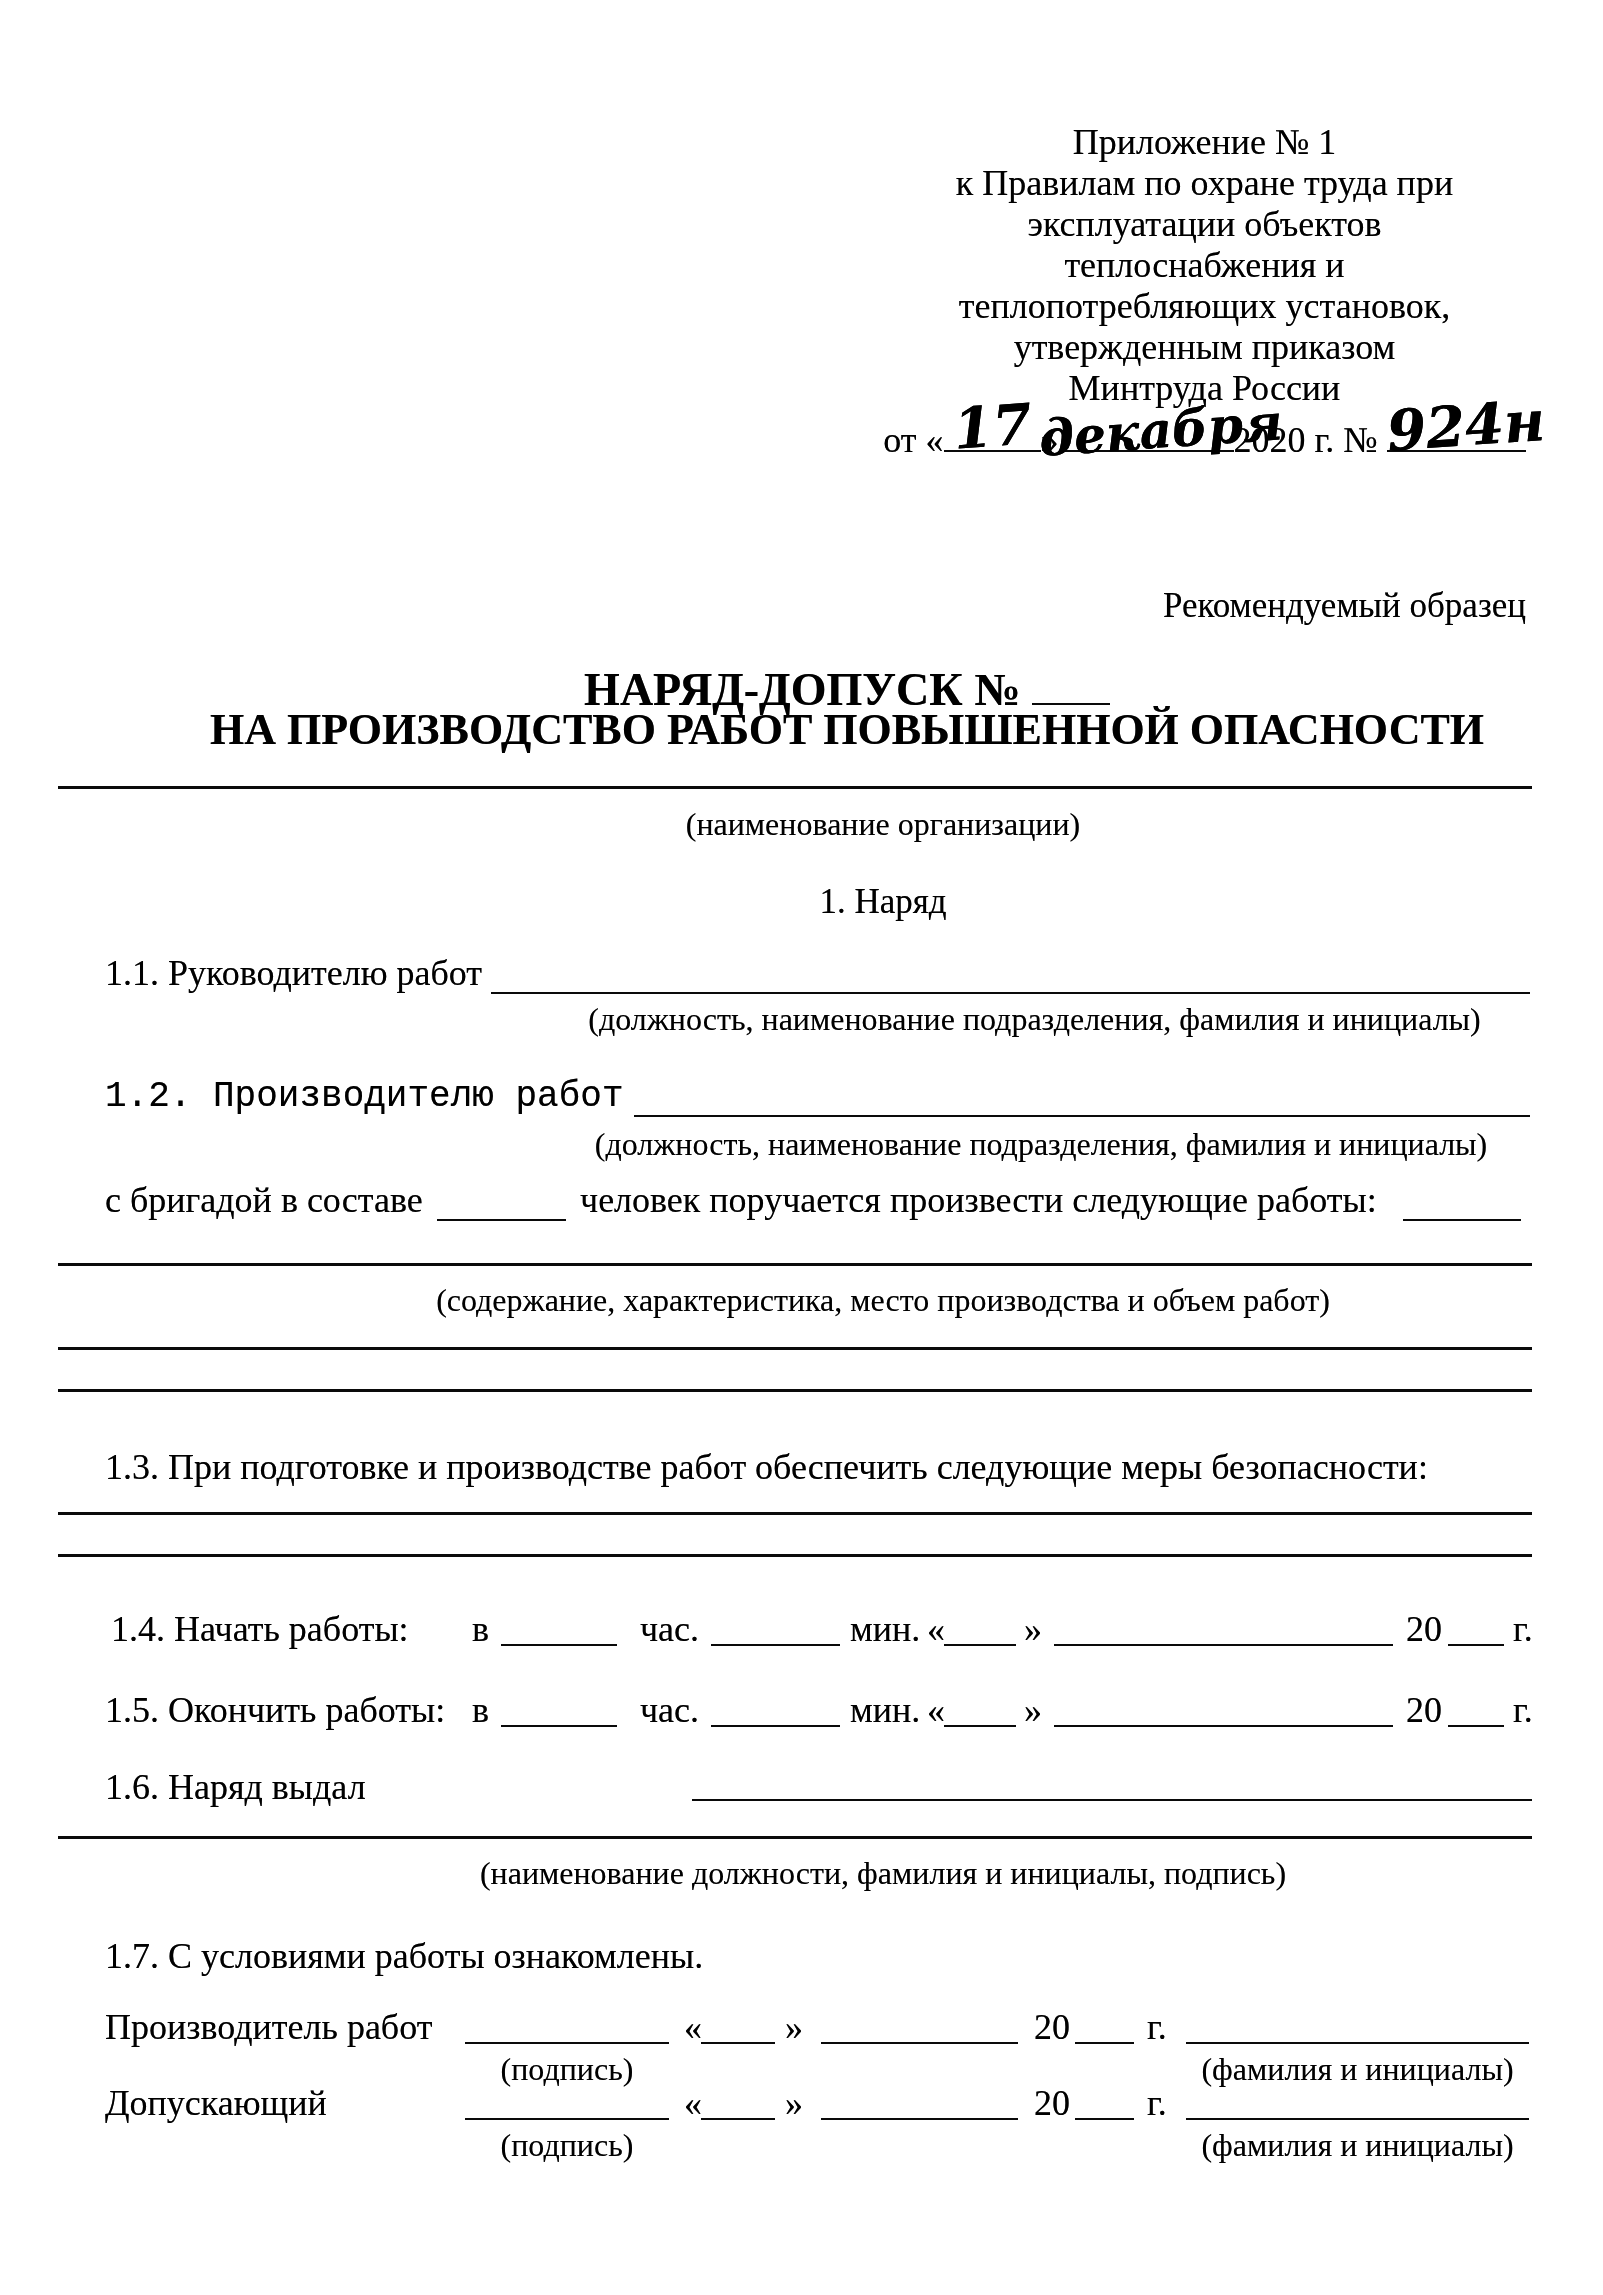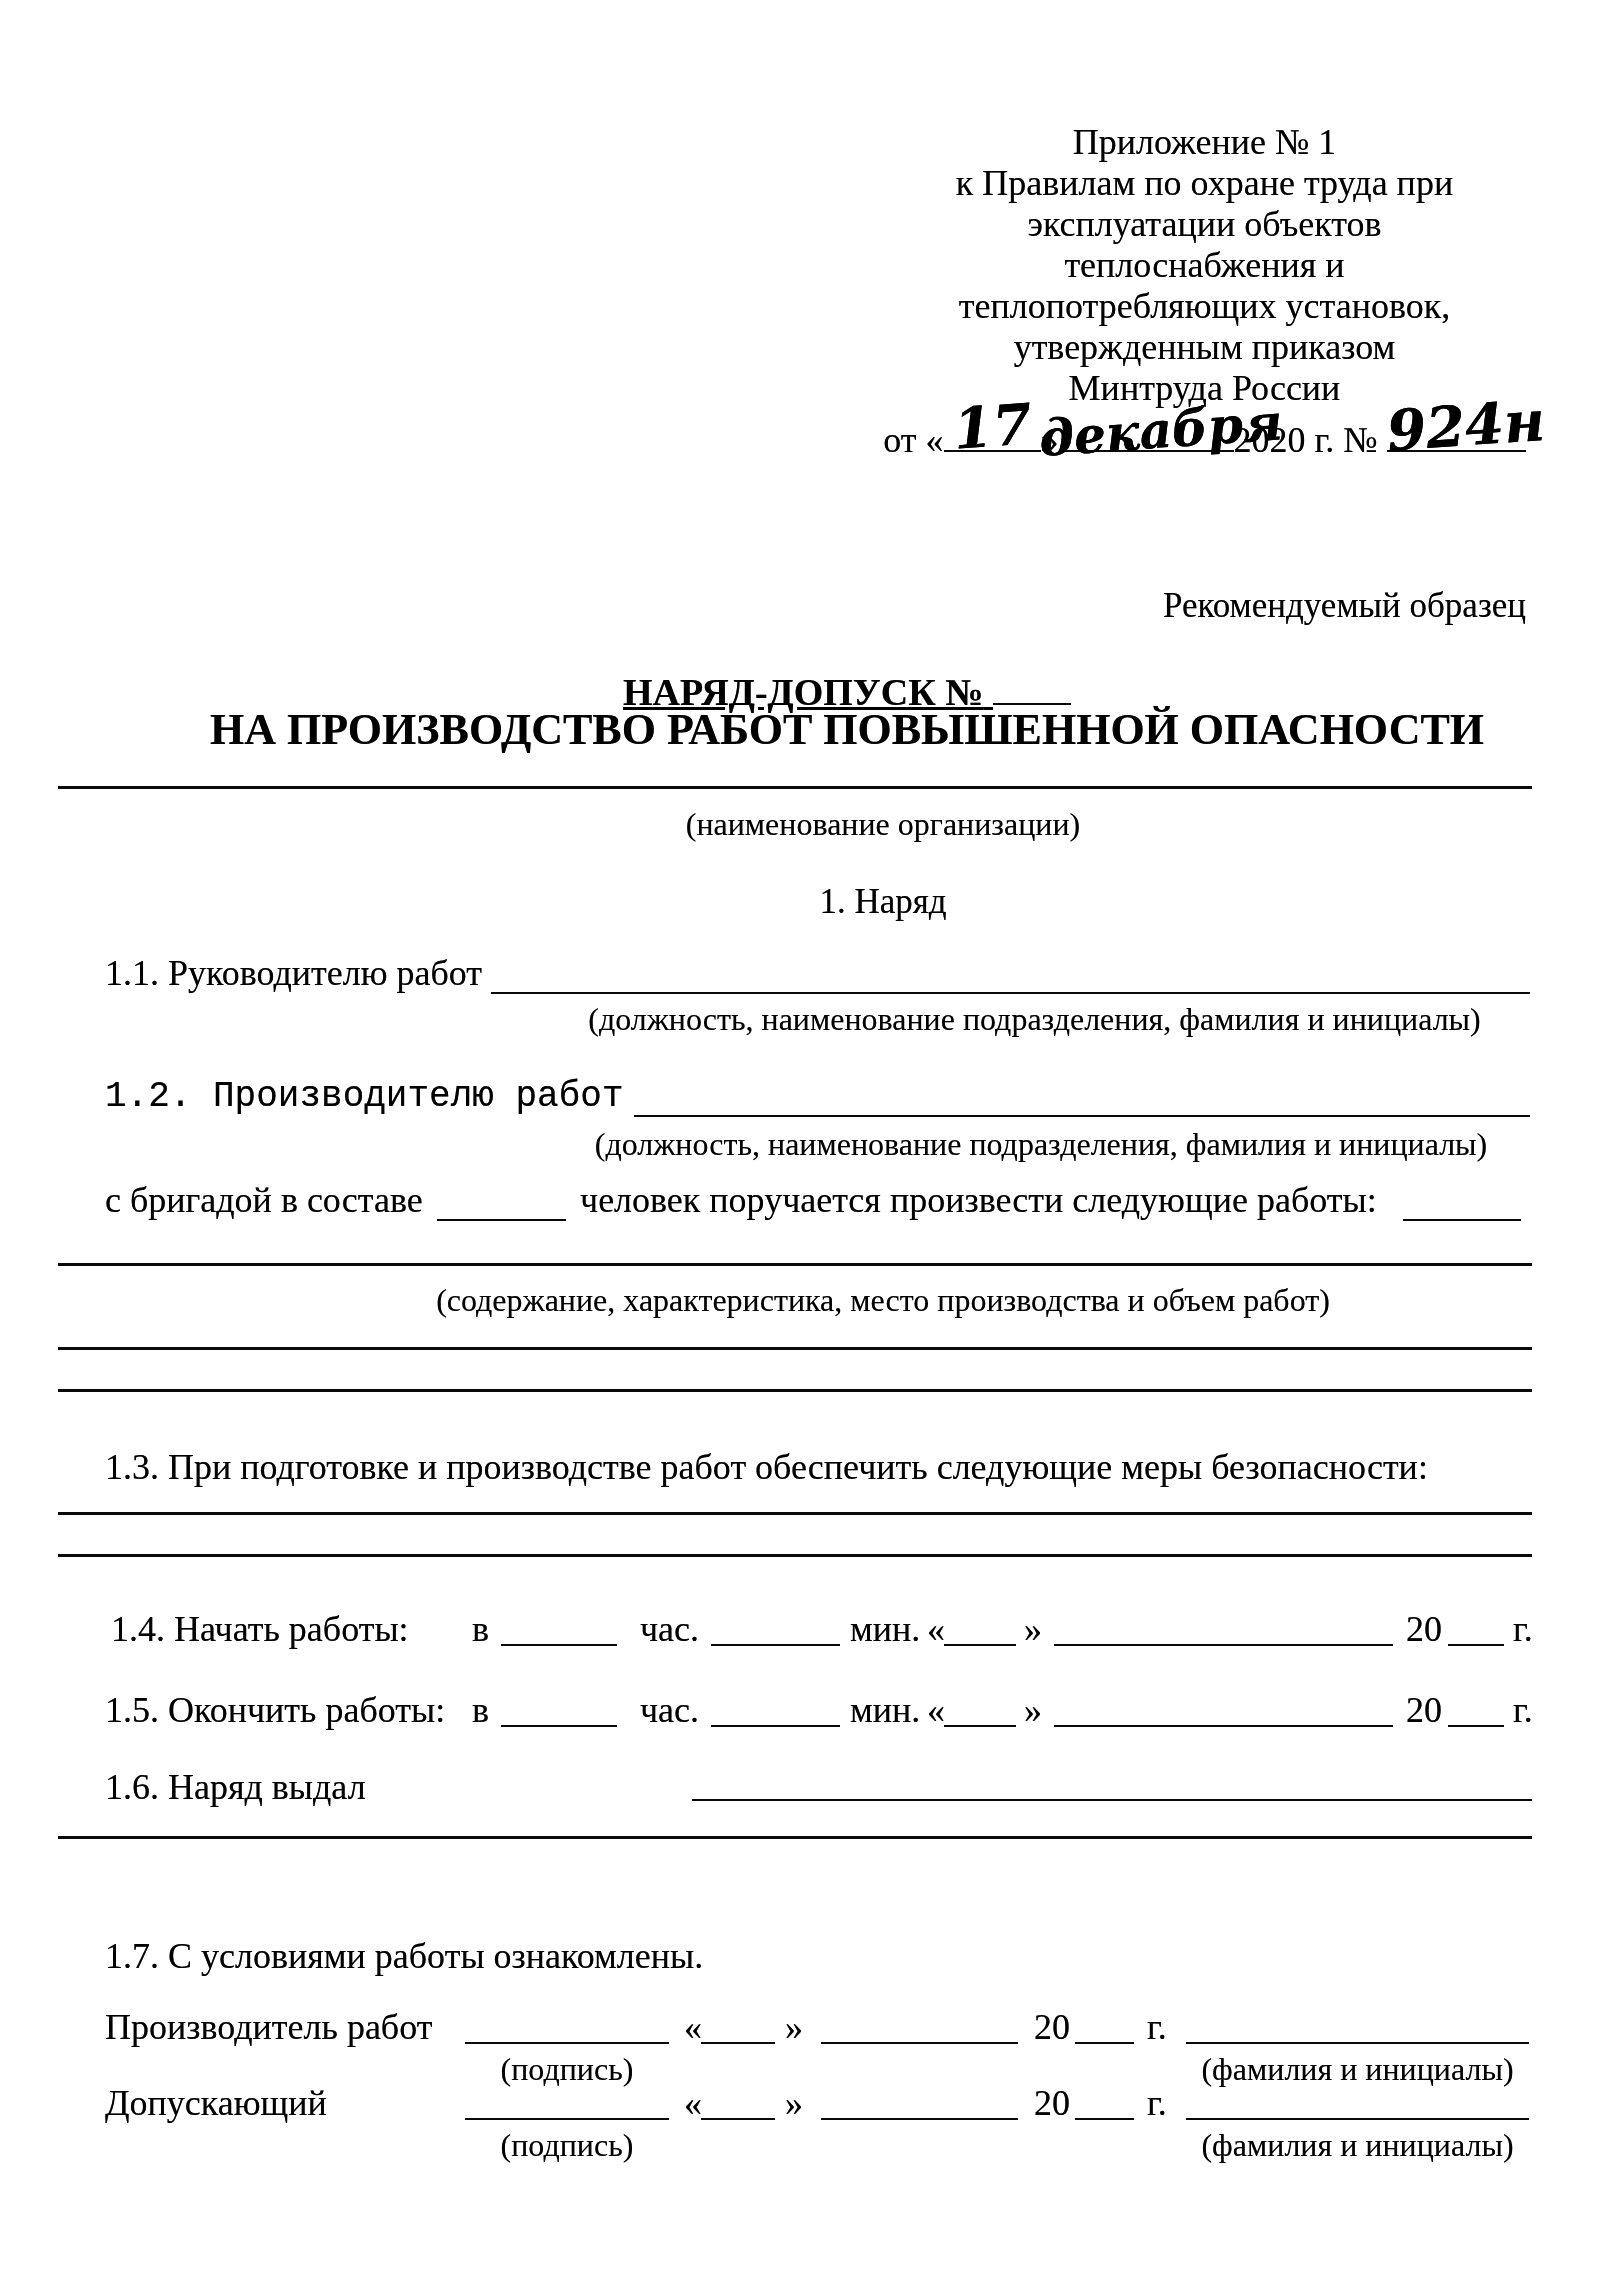--- a/index.html
+++ b/index.html
@@ -57,21 +57,21 @@
     <div>теплопотребляющих установок,</div>
     <div>утвержденным приказом</div>
     <div>Минтруда России</div>
     <div class="dateline">
       <span>от «</span><span class="hblank" style="width:97px"><span class="hand">17</span></span><span>»</span><span class="hblank" style="width:175px"><span class="hand month">декабря</span></span><span>2020 г. №</span>&nbsp;<span class="hblank" style="width:139px"><span class="hand">924н</span></span>
     </div>
   </div>
 
   <div class="t" style="top:585px;right:78px;font-size:35px;">Рекомендуемый образец</div>
 
-  <div class="t center bold" style="top:667px;left:129px;right:39px;font-size:38px;text-decoration:underline;">
+  <div class="t center bold" style="top:667px;left:129px;right:39px;font-size:46px;">
     <span>НАРЯД-ДОПУСК №</span>
     <span class="blank" style="width:78px;height:36px;"></span>
   </div>
   <div class="t center bold" style="top:709px;left:129px;right:39px;font-size:44px;">НА ПРОИЗВОДСТВО РАБОТ ПОВЫШЕННОЙ ОПАСНОСТИ</div>
 
   <div class="rule" style="top:786px;left:58px;right:72px;"></div>
   <div class="t cap center" style="top:806px;left:162px;right:0;">(наименование организации)</div>
 
   <div class="t center" style="top:881px;left:162px;right:0;font-size:35px;">1. Наряд</div>
 
@@ -131,20 +131,21 @@
     <span class="cell" style="left:919px;">»</span>
     <span class="cellblank" style="left:949px;width:339px;"></span>
     <span class="cell" style="left:1301px;">20</span>
     <span class="cellblank" style="left:1343px;width:56px;"></span>
     <span class="cell" style="left:1408px;">г.</span>
   </div>
 
   <div class="t" style="top:1767px;left:105px;">1.6. Наряд выдал</div>
   <div class="rule" style="top:1799px;left:692px;right:72px;border-bottom-width:2.6px;"></div>
   <div class="rule" style="top:1836px;left:58px;right:72px;"></div>
+  <div class="t cap center" style="top:1855px;left:162px;right:0;">(наименование должности, фамилия и инициалы, подпись)</div>
 
   <div class="t" style="top:1936px;left:105px;">1.7. С условиями работы ознакомлены.</div>
 
   <div style="position:absolute;top:2007px;left:105px;right:0;height:97px;">
     <span class="cell" style="left:0;">Производитель работ</span>
     <span class="cellblank" style="left:360px;width:204px;"></span>
     <span class="cell" style="left:579px;">«</span>
     <span class="cellblank" style="left:596px;width:74px;"></span>
     <span class="cell" style="left:680px;">»</span>
     <span class="cellblank" style="left:716px;width:197px;"></span>

